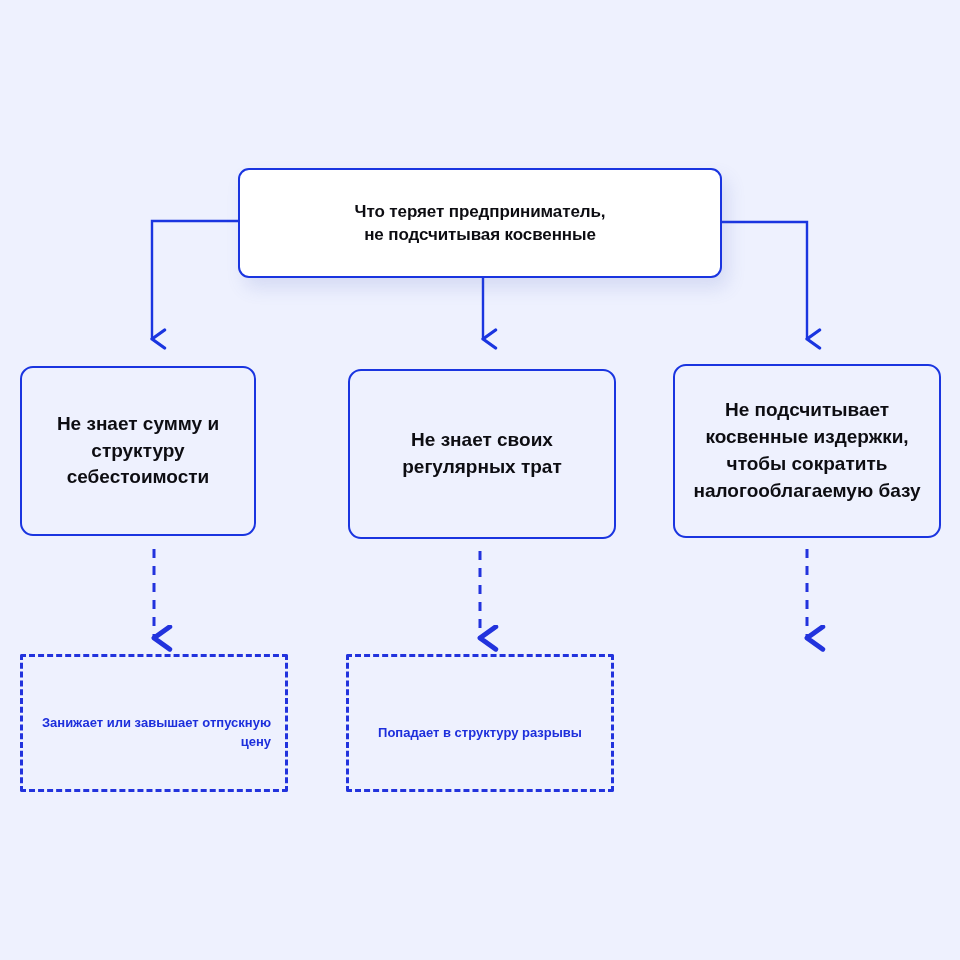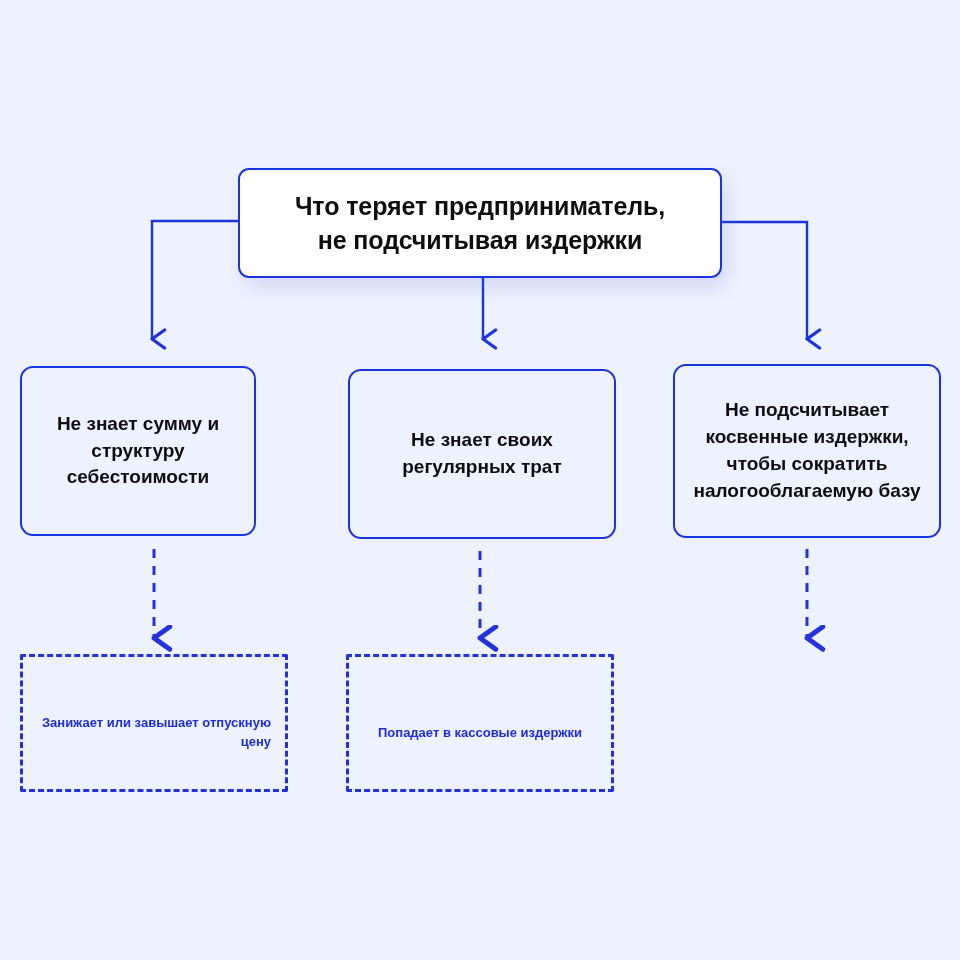--- a/index.html
+++ b/index.html
@@ -39,21 +39,21 @@
     border: 2.5px solid #1a35e0;
     border-radius: 11px;
     box-shadow: 6px 10px 18px rgba(90, 105, 190, 0.16);
     display: flex;
     align-items: center;
     justify-content: center;
     z-index: 3;
   }
   .root-box .txt {
     color: #0d0d12;
-    font-size: 25px;
+    font-size: 17px;
     font-weight: bold;
     line-height: 1.38;
     text-align: center;
     letter-spacing: -0.1px;
     padding: 0 14px;
   }
 
   
   .solid-box {
     position: absolute;
@@ -125,34 +125,34 @@
     <path d="M722 222 L807 222 L807 339" fill="none" stroke="#1a35e0" stroke-width="2.4" stroke-linecap="butt" stroke-linejoin="miter" marker-end="url(#arrow-solid)"></path>
 
     <path d="M154 549 L154 638" fill="none" stroke="#2233dd" stroke-width="3" stroke-dasharray="9 8" marker-end="url(#arrow-dashed)"></path>
     <path d="M480 551 L480 638" fill="none" stroke="#2233dd" stroke-width="3" stroke-dasharray="9 8" marker-end="url(#arrow-dashed)"></path>
     <path d="M807 549 L807 638" fill="none" stroke="#2233dd" stroke-width="3" stroke-dasharray="9 8" marker-end="url(#arrow-dashed)"></path>
   </svg>
 
   <div class="root-box">
     <div class="txt">
       <span>Что теряет предприниматель,</span><br>
-      <span>не подсчитывая издержки</span>
+      <span>не подсчитывая косвенные</span>
     </div>
   </div>
 
   <div class="solid-box" id="box-1">
     <div class="txt">Не знает сумму и структуру себестоимости</div>
   </div>
   <div class="solid-box" id="box-2">
     <div class="txt">Не знает своих регулярных трат</div>
   </div>
   <div class="solid-box" id="box-3">
     <div class="txt">Не подсчитывает косвенные издержки, чтобы сократить налогооблагаемую базу</div>
   </div>
 
   <div class="dashed-box" id="dbox-1">
     <div class="txt">Занижает или завышает отпускную цену</div>
   </div>
   <div class="dashed-box" id="dbox-2">
-    <div class="txt">Попадает в кассовые издержки</div>
+    <div class="txt">Попадает в структуру разрывы</div>
   </div>
 
 </div>
 
 </body></html>

